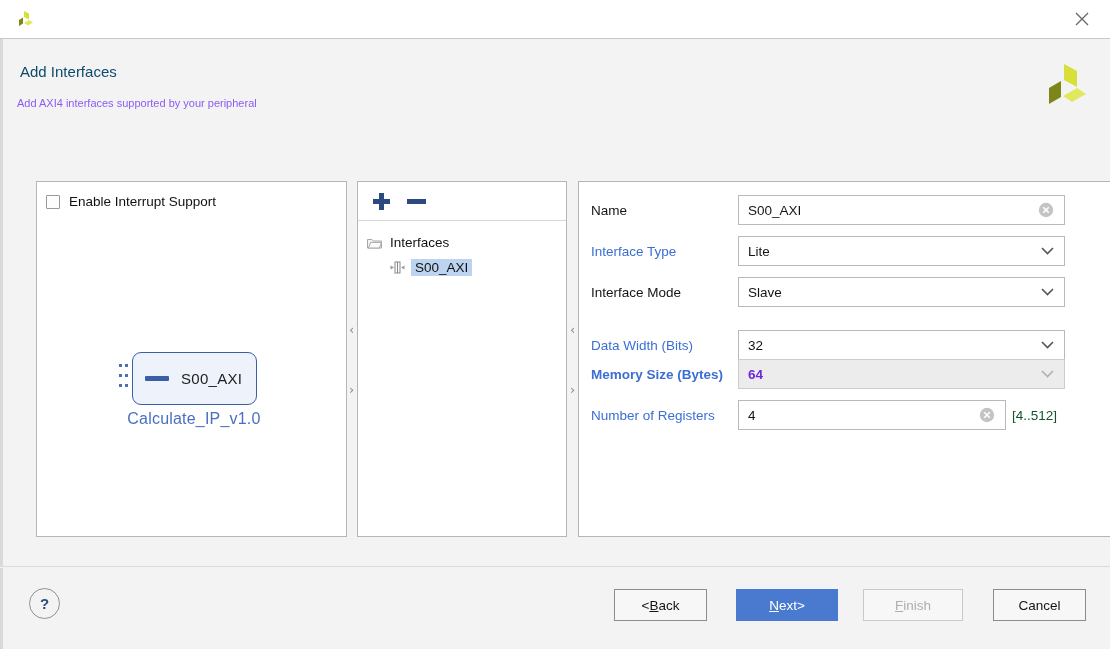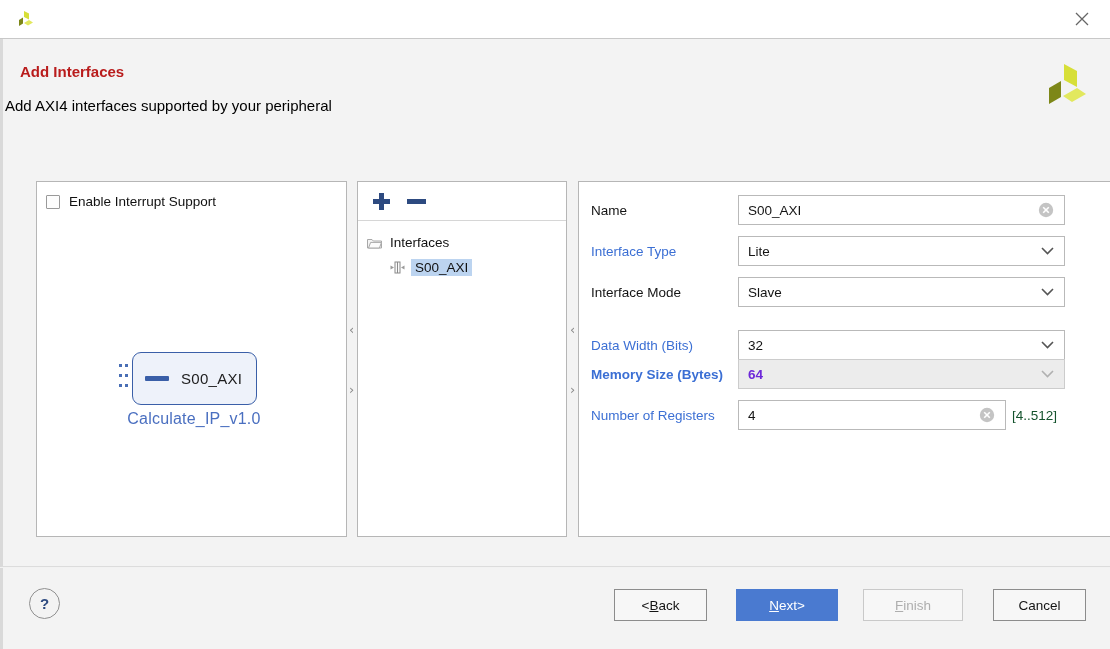--- a/index.html
+++ b/index.html
@@ -55,28 +55,28 @@
     position: absolute;
     left: 0; top: 39px;
     width: 1110px; height: 106px;
     background: #f3f3f3;
     border-left: 3px solid #d9d9d9;
   }
   .header-title {
     position: absolute;
     left: 17px; top: 24px;
     font-size: 15px;
-    font-weight: bold;
-    color: #b91c1c;
+    font-weight: normal;
+    color: #0c4a6e;
   }
   .header-sub {
     position: absolute;
-    left: 2px; top: 58px;
-    font-size: 15px;
-    color: #000000;
+    left: 14px; top: 58px;
+    font-size: 11px;
+    color: #8b5cf6;
   }
   .header-logo {
     position: absolute;
     right: 23px; top: 22px;
     width: 50px; height: 50px;
   }
 
   
   .pinwheel { position: relative; width: 100%; height: 100%; }
   .pinwheel svg { display: block; width: 100%; height: 100%; }

